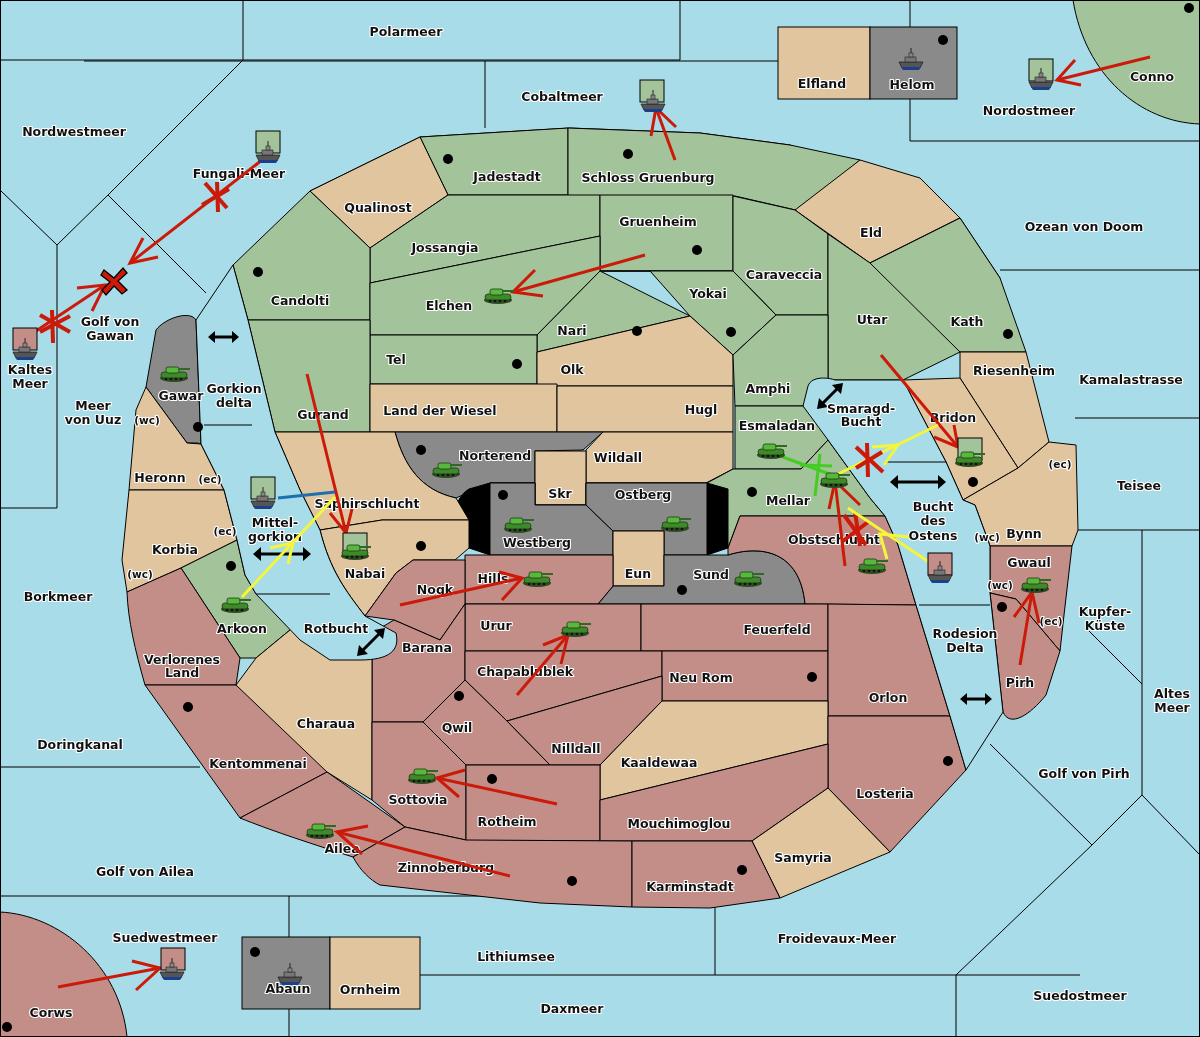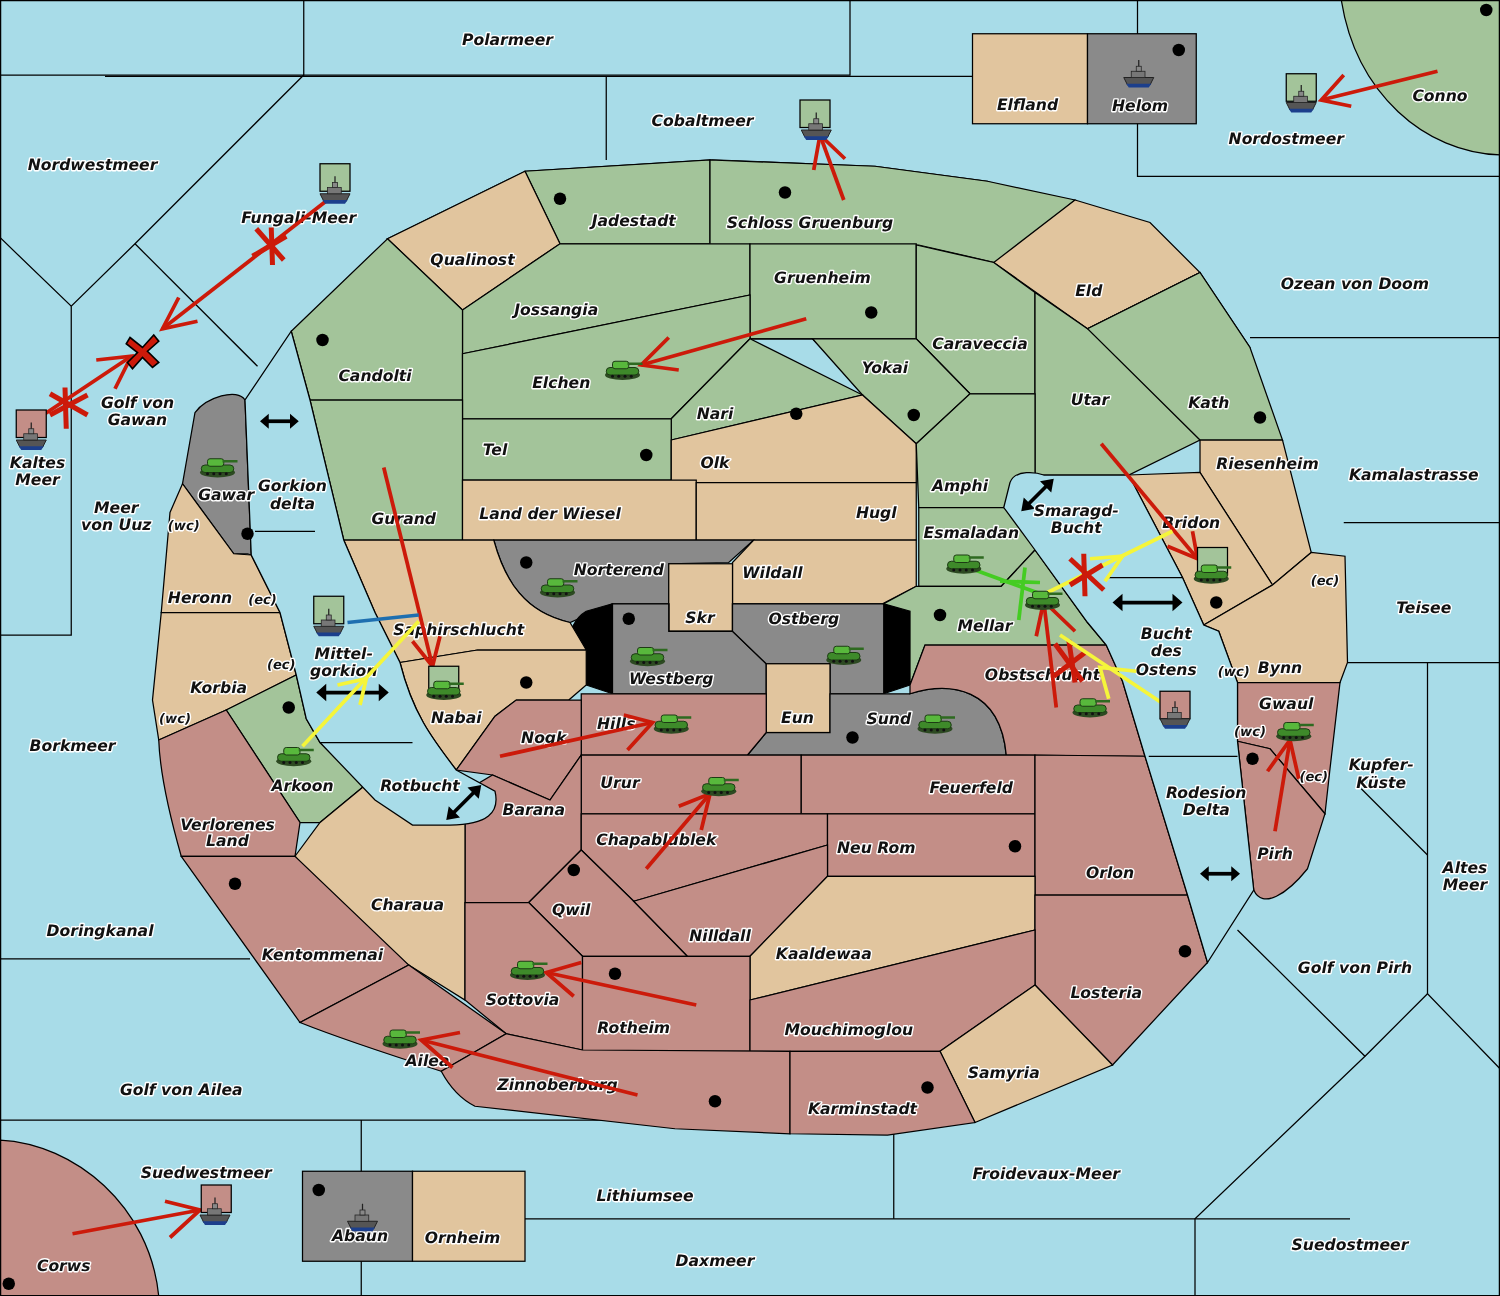--- a/index.html
+++ b/index.html
@@ -1,16 +1,16 @@
 <!DOCTYPE html>
 <html><head>
 <meta charset="utf-8">
 <style>
   html,body{margin:0;padding:0;background:#000;}
-  #map-wrap{position:relative;width:1200px;height:1037px;overflow:hidden;font-style:italic;}
+  #map-wrap{position:relative;width:1200px;height:1037px;overflow:hidden;}
   svg{display:block;}
   .sea{fill:#a8dce8;stroke:#000;stroke-width:1;}
   .b{stroke:#000;stroke-width:1;fill:none;}
   .lbl{font-family:"DejaVu Sans",sans-serif;font-weight:bold;font-size:12.5px;fill:#111;
        paint-order:stroke;stroke:#fff;stroke-width:2.2px;stroke-linejoin:round;}
   .coast{font-size:10.5px;}
 </style>
 </head>
 <body>
 

